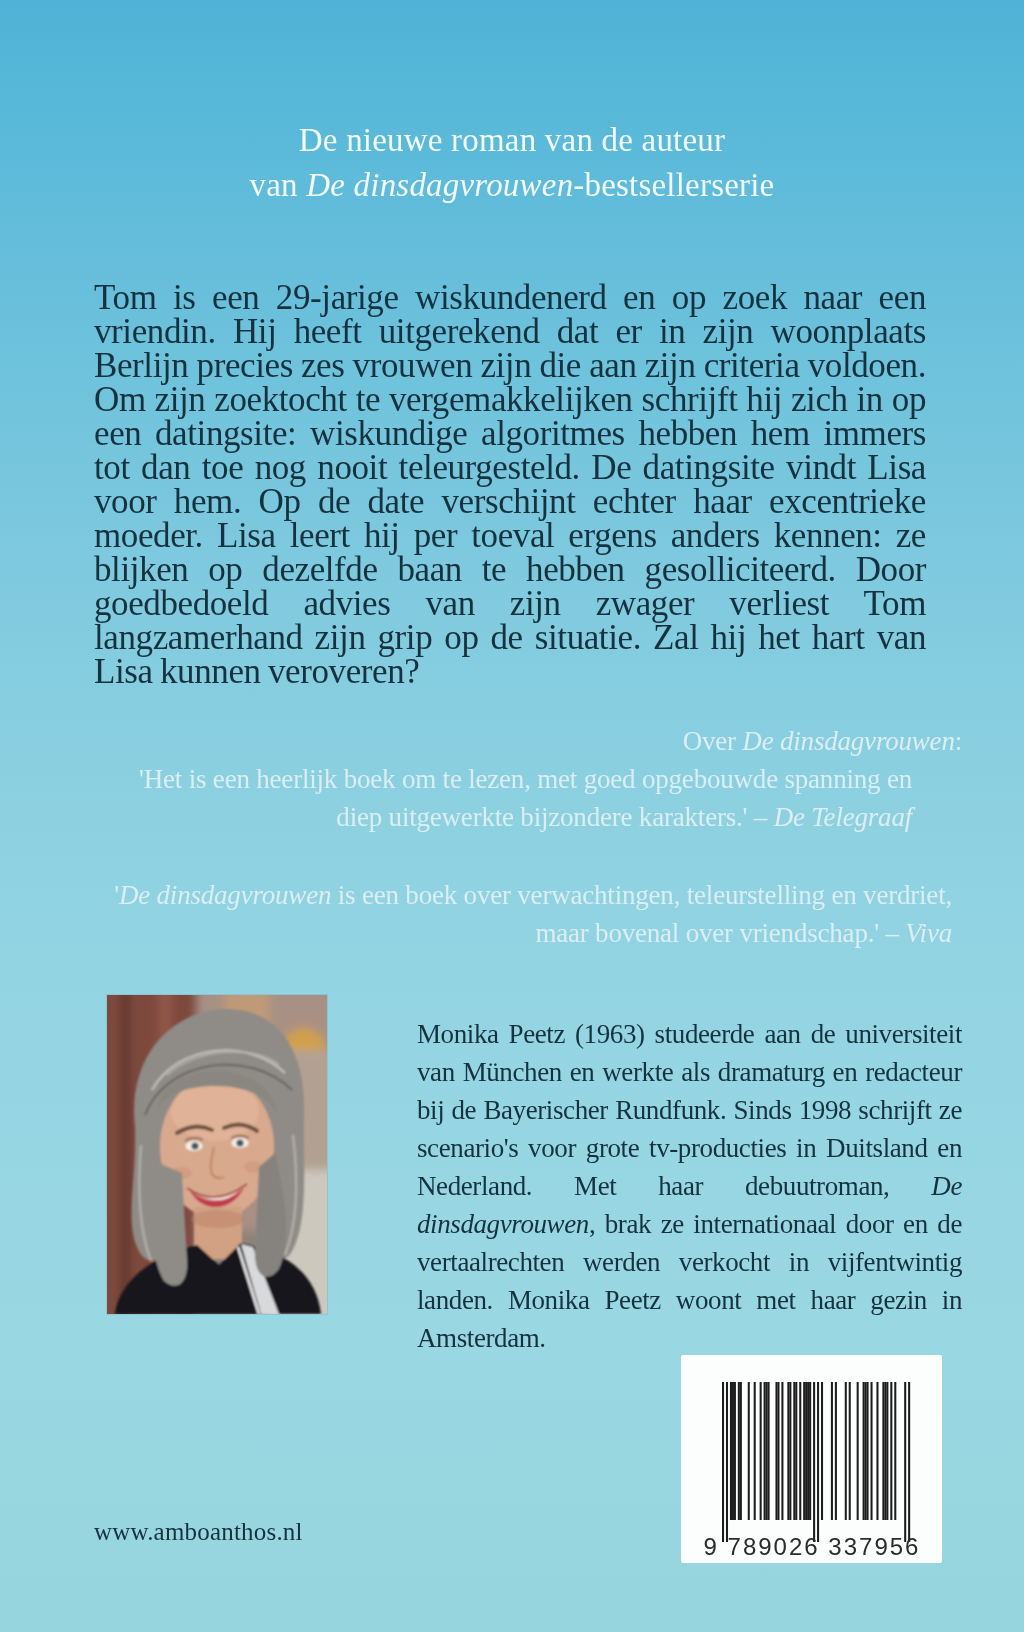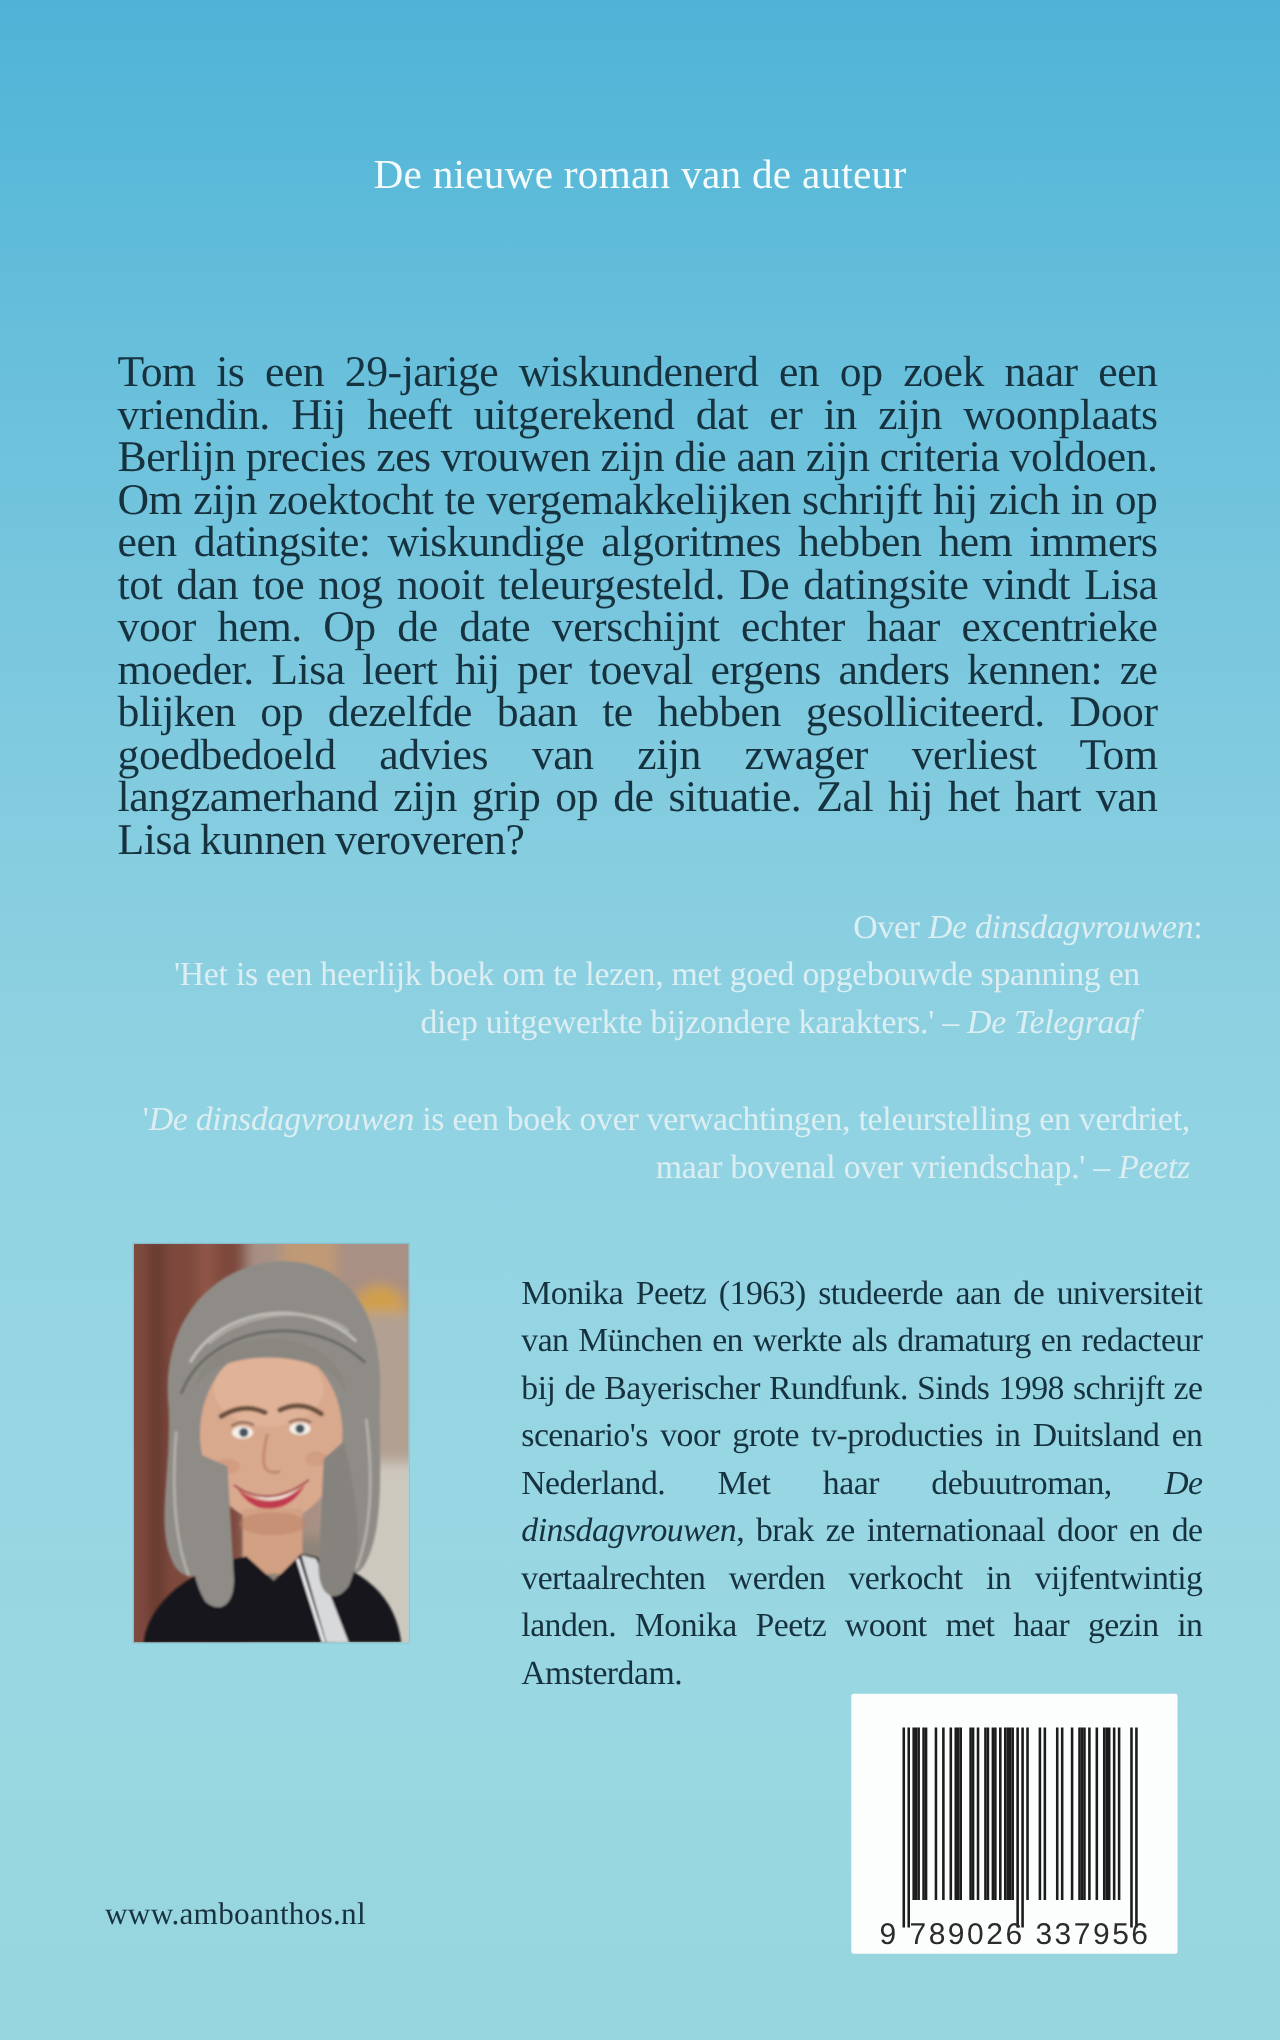--- a/index.html
+++ b/index.html
@@ -54,21 +54,21 @@
   .author-photo svg{display:block;width:100%;height:100%;}
   .bio{
     position:absolute;left:381px;top:988px;width:545px;
     color:#17323f;
     font-size:27px;line-height:38px;
     letter-spacing:-0.4px;word-spacing:-1px;
     text-align:justify;
     margin-left:36px;
   }
   .website{
-    position:absolute;left:84px;top:1518px;
+    position:absolute;left:94px;top:1518px;
     color:#17323f;
     font-size:25px;letter-spacing:0.2px;text-align:center;
   }
   .barcode-box{
     position:absolute;left:661px;top:1355px;width:261px;height:208px;
     background:#fcfdfd;border-radius:2px;margin-left:20px;
   }
   .barcode-box svg{display:block;width:100%;height:100%;}
   .barcode-digits{
     font-family:"Liberation Sans", sans-serif;
@@ -76,28 +76,29 @@
     fill:#2b2b2b;
   }
 </style>
 </head>
 <body>
 
 <div class="page">
 
   <div class="headline">
     <div>De nieuwe roman van de auteur</div>
+    <div><span>van </span><span class="it">De dinsdagvrouwen</span><span>-bestsellerserie</span></div>
   </div>
 
   <p class="synopsis p1">Tom is een 29-jarige wiskundenerd en op zoek naar een vriendin. Hij heeft uitgerekend dat er in zijn woonplaats Berlijn precies zes vrouwen zijn die aan zijn criteria voldoen. Om zijn zoektocht te vergemakkelijken schrijft hij zich in op een datingsite: wiskundige algoritmes hebben hem immers tot dan toe nog nooit teleurgesteld. De datingsite vindt Lisa voor hem. Op de date verschijnt echter haar excentrieke moeder. Lisa leert hij per toeval ergens anders kennen: ze blijken op dezelfde baan te hebben gesolliciteerd. Door goedbedoeld advies van zijn zwager verliest Tom langzamerhand zijn grip op de situatie. Zal hij het hart van Lisa kunnen veroveren?</p>
 
   <div class="reviews">
     <div><span>Over </span><span class="it">De dinsdagvrouwen</span><span>:</span></div>
     <div class="quote1"><span>'Het is een heerlijk boek om te lezen, met goed opgebouwde spanning en diep uitgewerkte bijzondere karakters.' – </span><span class="it">De Telegraaf</span></div>
-    <div class="quote2"><span>'</span><span class="it">De dinsdagvrouwen</span><span> is een boek over verwachtingen, teleurstelling en verdriet, maar bovenal over vriendschap.' – </span><span class="it">Peetz</span></div>
+    <div class="quote2"><span>'</span><span class="it">De dinsdagvrouwen</span><span> is een boek over verwachtingen, teleurstelling en verdriet, maar bovenal over vriendschap.' – </span><span class="it">Viva</span></div>
   </div>
 
   <div class="author-photo">
     <svg viewBox="0 0 220 319" preserveAspectRatio="none">
       <defs>
         <filter id="bgblur" x="-20%" y="-20%" width="140%" height="140%">
             <feGaussianBlur stdDeviation="5"></feGaussianBlur>
           </filter>
         <filter id="soft" x="-20%" y="-20%" width="140%" height="140%">
             <feGaussianBlur stdDeviation="0.8"></feGaussianBlur>

